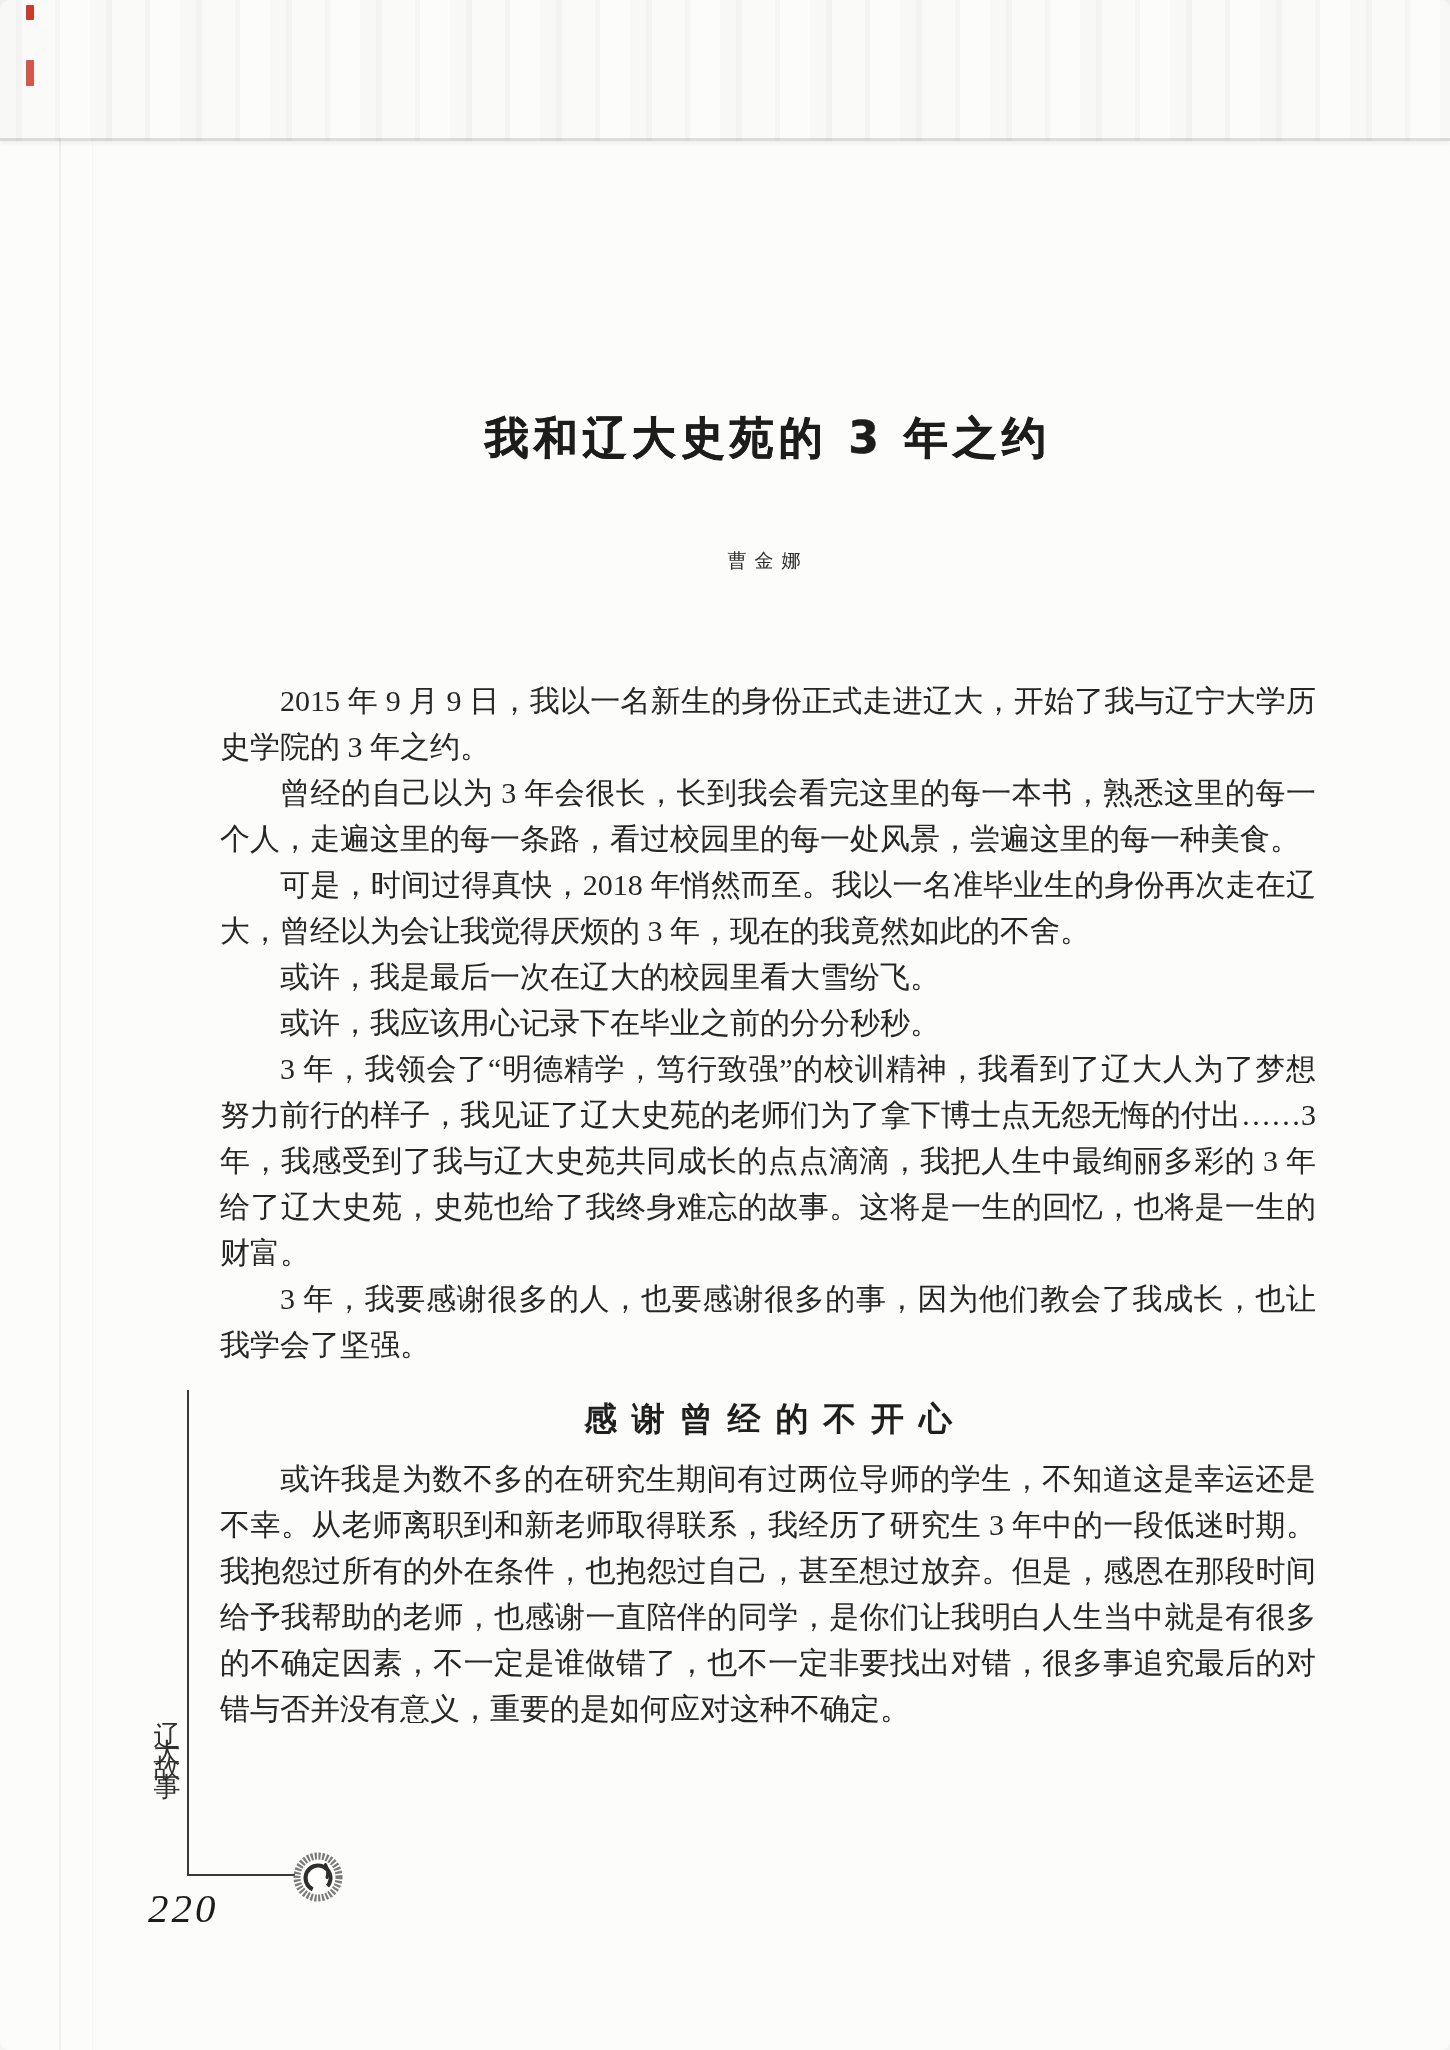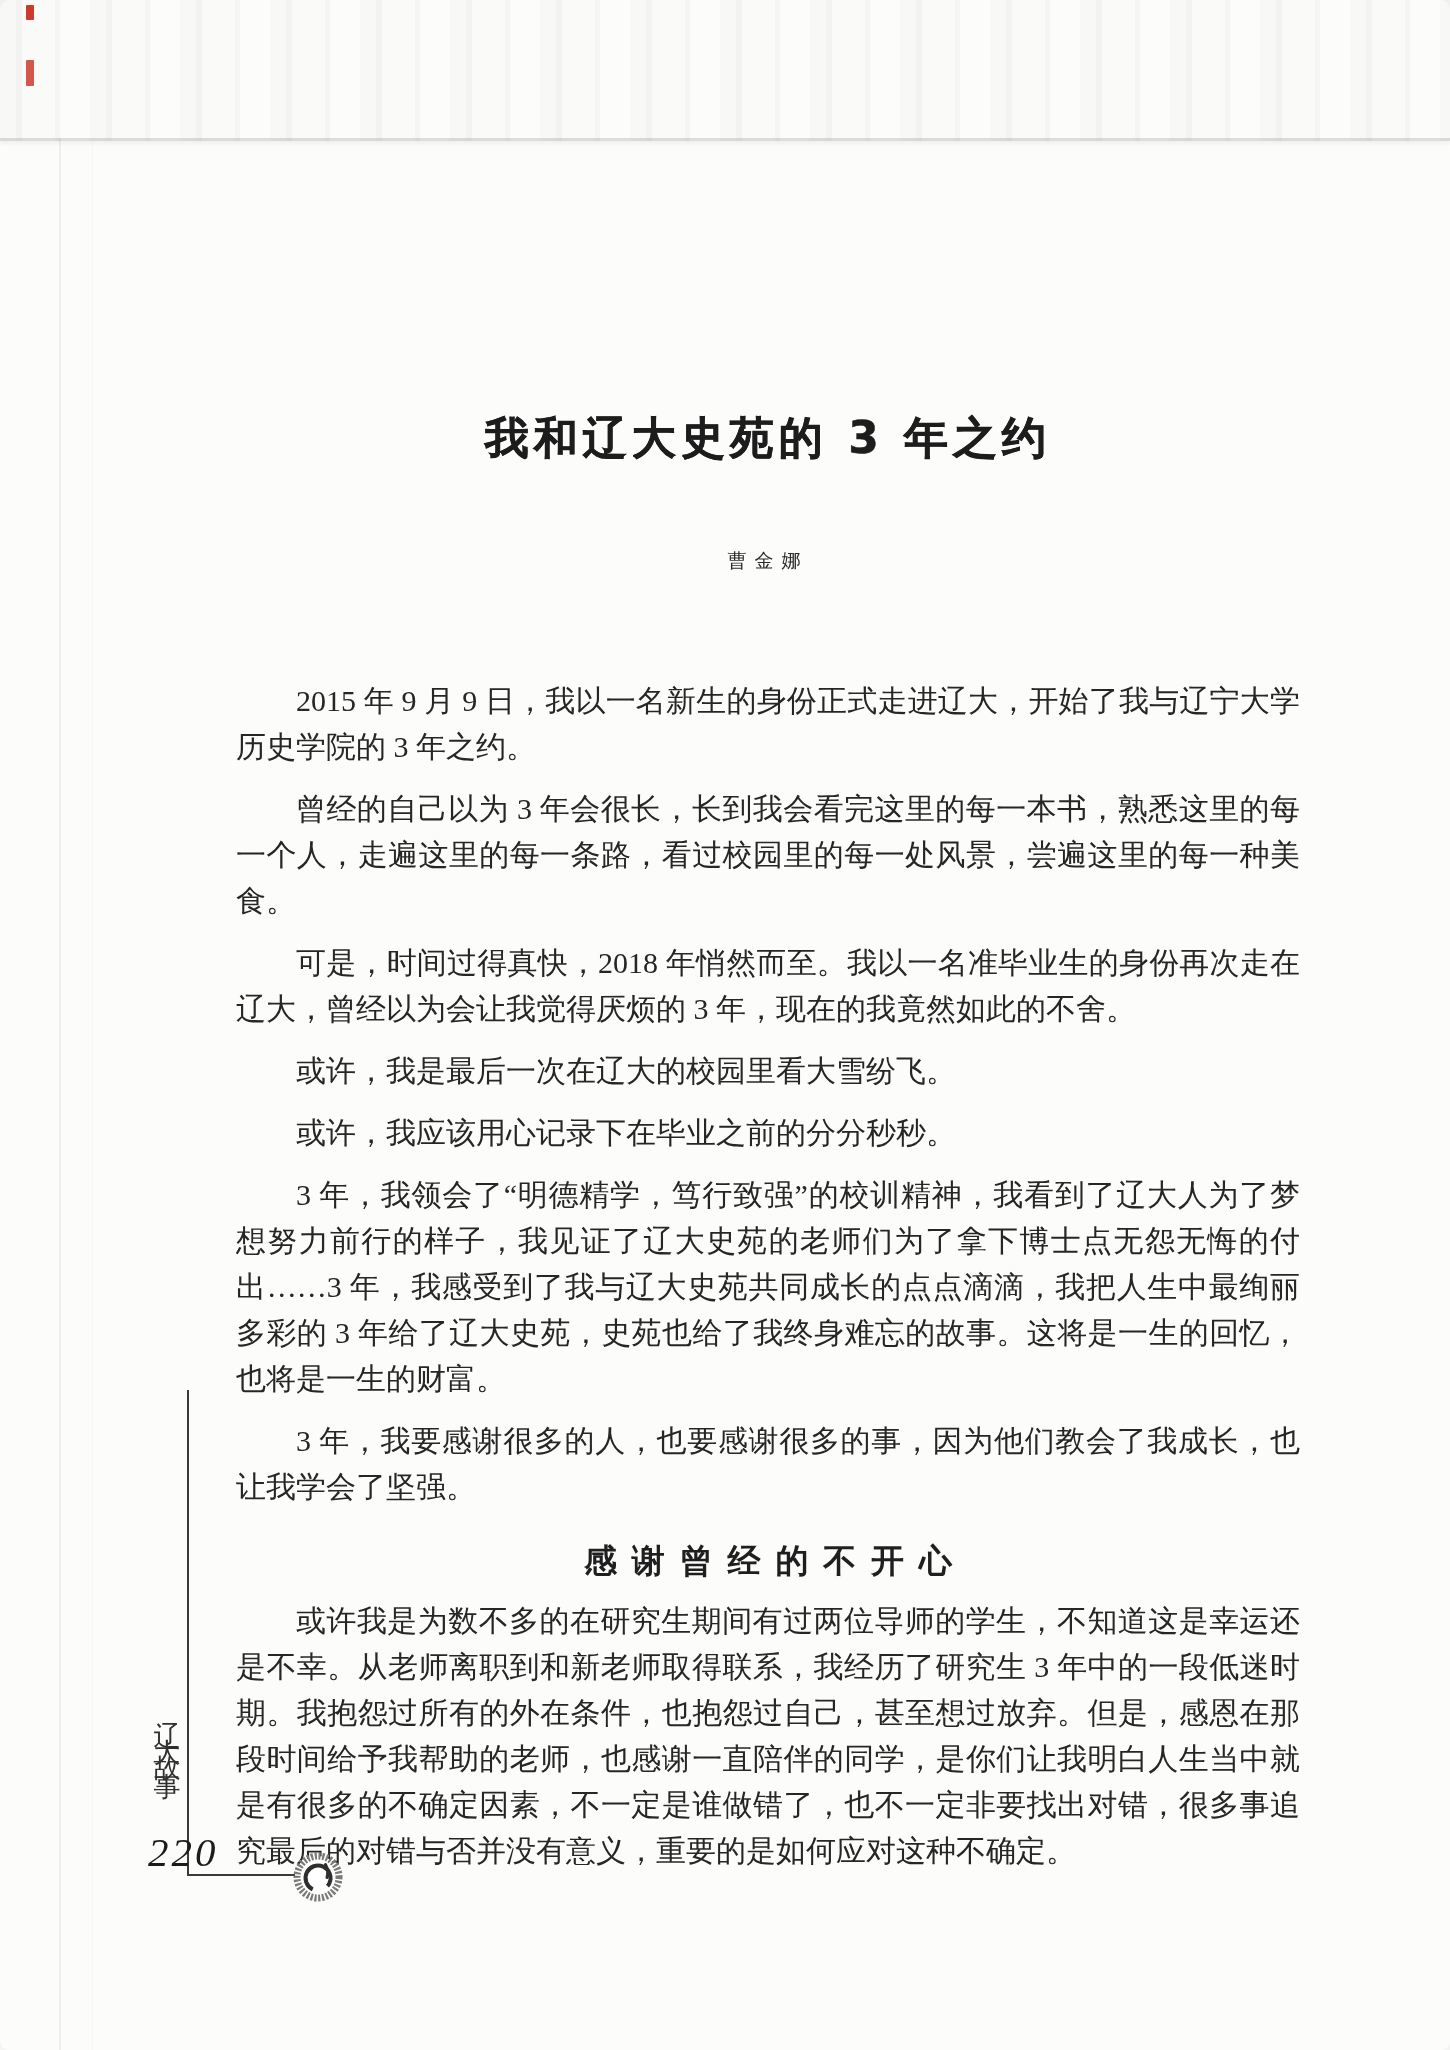--- a/index.html
+++ b/index.html
@@ -55,21 +55,21 @@
     -webkit-text-stroke:0.5px #1d1d1d;
   }
   .author{
     margin-top:82px;
     font-size:19px;line-height:30px;
     letter-spacing:8px;
     text-align:center;
     color:#2a2a2a;
   }
   .body-text p{
-    margin:16px;padding:0;
+    margin:0;padding:0;
     font-size:30px;line-height:46px;
     text-align:justify;text-justify:inter-ideograph;
     text-indent:2em;
     color:#262626;
   }
   .body-text{margin-top:102px;}
   h2.section-heading{
     margin:30px 0 16px 0;padding:0;
     font-family:"DejaVu Sans","Liberation Sans",sans-serif;
     font-weight:700;
@@ -93,21 +93,21 @@
     background:#3a3a3a;
   }
   .h-rule{
     position:absolute;left:187px;top:1874px;width:108px;height:2px;
     background:#3a3a3a;
   }
   .ornament{
     position:absolute;left:292px;top:1851px;width:52px;height:52px;
   }
   .page-number{
-    position:absolute;left:148px;top:1828px;
+    position:absolute;left:148px;top:1884px;
     font-size:41px;line-height:48px;
     font-style:italic;
     letter-spacing:3px;
     color:#1c1c1c;
     font-family:"Liberation Serif","DejaVu Serif",serif;
   }
 </style>
 </head>
 <body>
 

